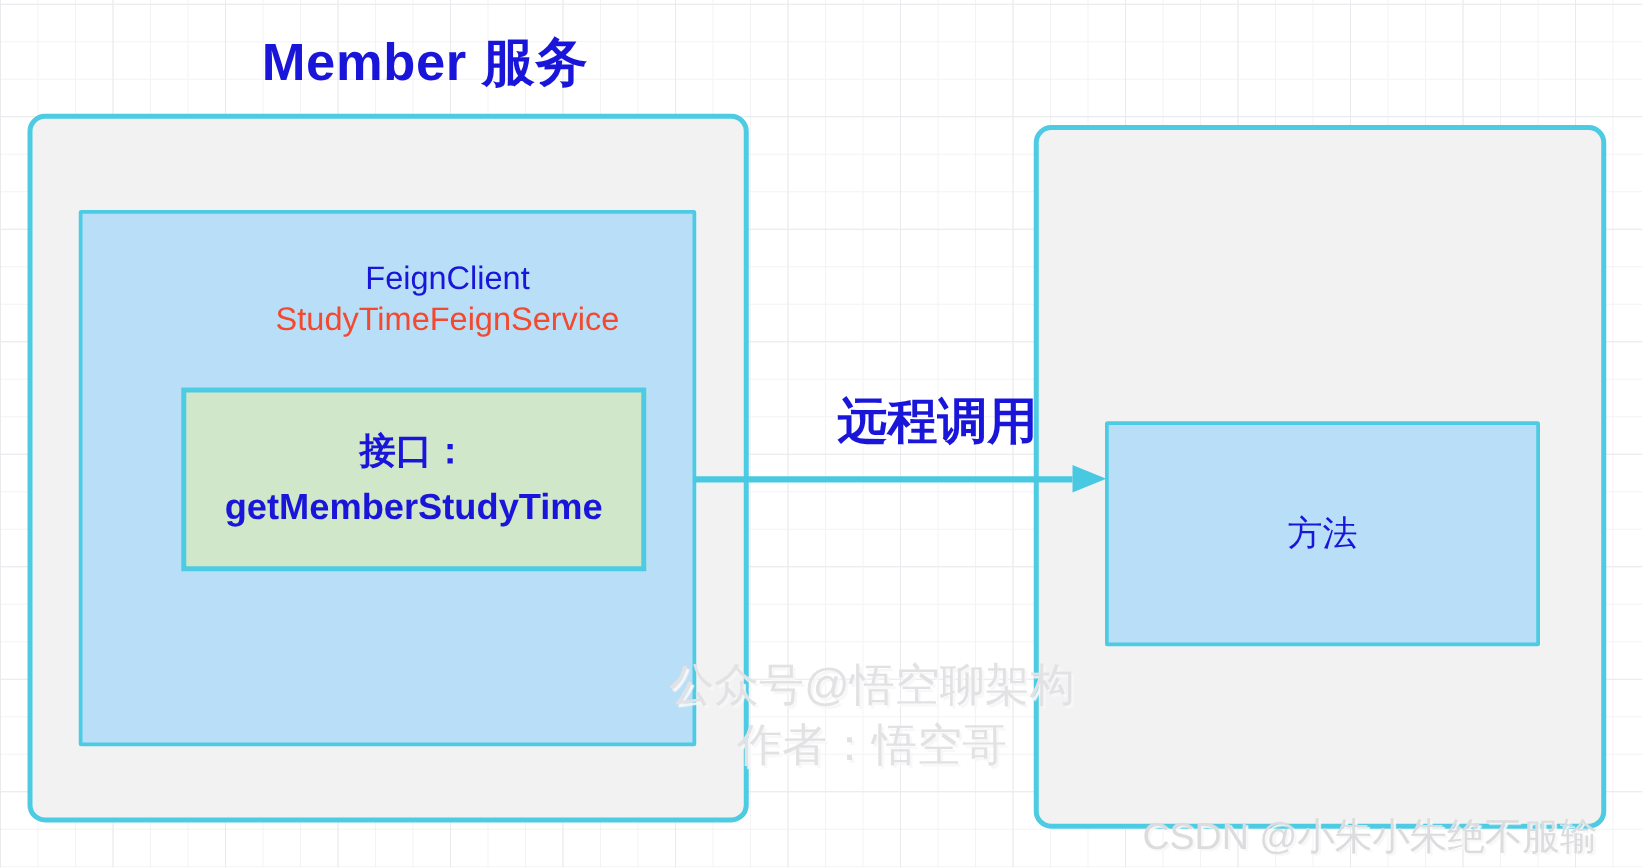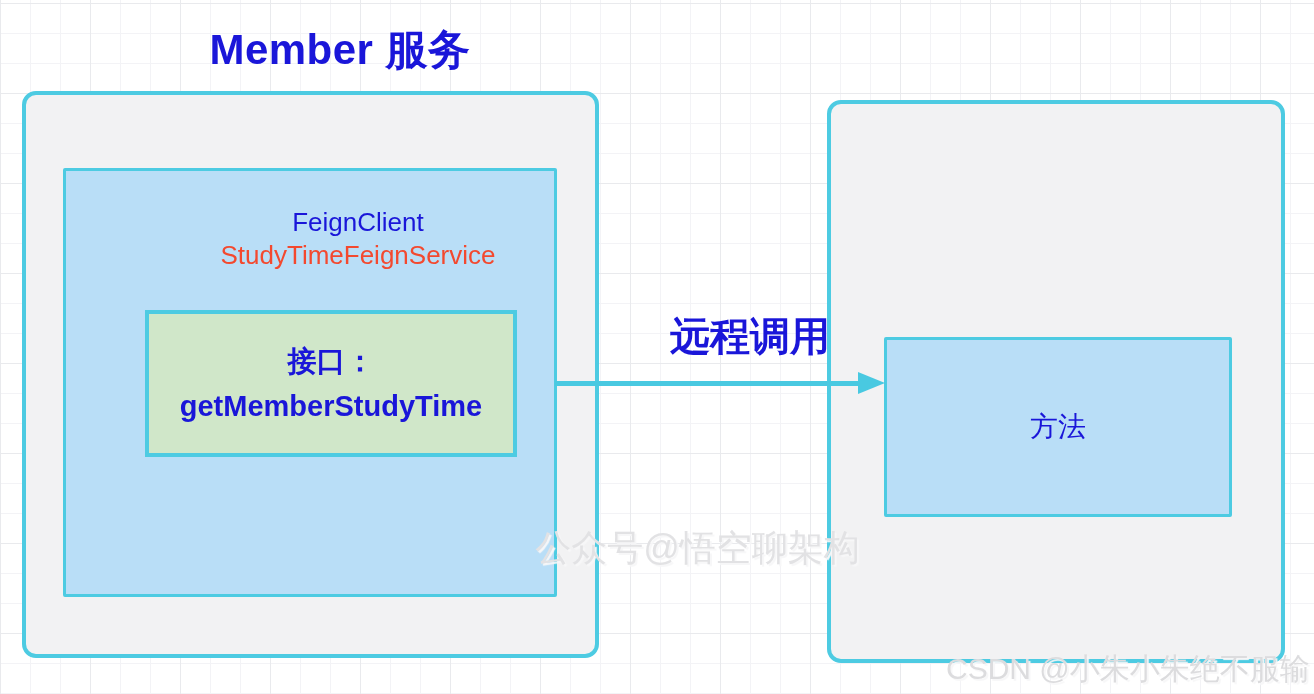--- a/index.html
+++ b/index.html
@@ -115,21 +115,21 @@
     z-index: 5;
     white-space: nowrap;
   }
   .wm-center {
     left: 500px; top: 524px; width: 395px;
     text-align: center;
     font-size: 36px; font-weight: 400;
     line-height: 48px;
   }
   .wm-csdn {
-    left: 946px; top: 649px;
+    left: 914px; top: 649px;
     font-size: 30px; font-weight: 400;
     color: #dcdcde;
   }
 </style>
 </head>
 <body>
 
 <div class="canvas">
 
   <div class="title member-title">Member 服务</div>
@@ -155,17 +155,18 @@
   <div class="arrow-head"></div>
 
   <div class="outer-box study-outer"></div>
 
   <div class="inner-box study-inner">
     <div>方法</div>
   </div>
 
   <div class="watermark wm-center">
     <div>公众号@悟空聊架构</div>
+    <div>作者：悟空哥</div>
   </div>
 
   <div class="watermark wm-csdn">CSDN @小朱小朱绝不服输</div>
 
 </div>
 
 </body></html>

